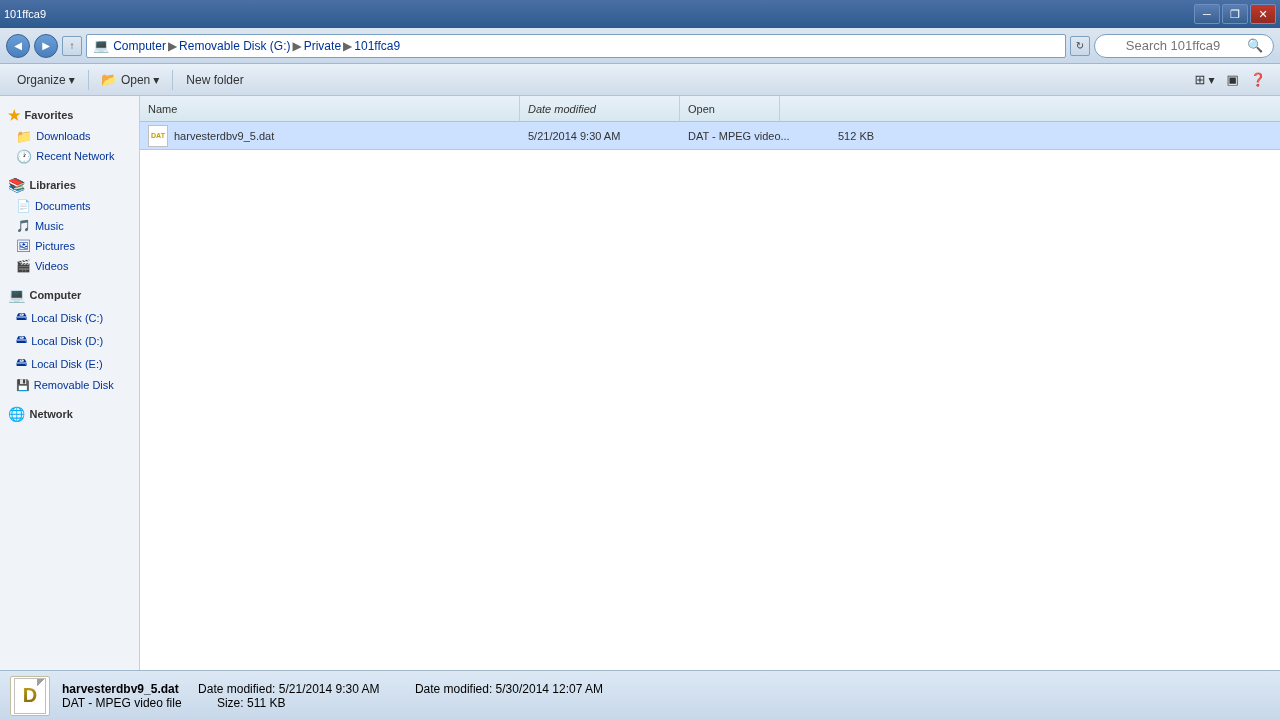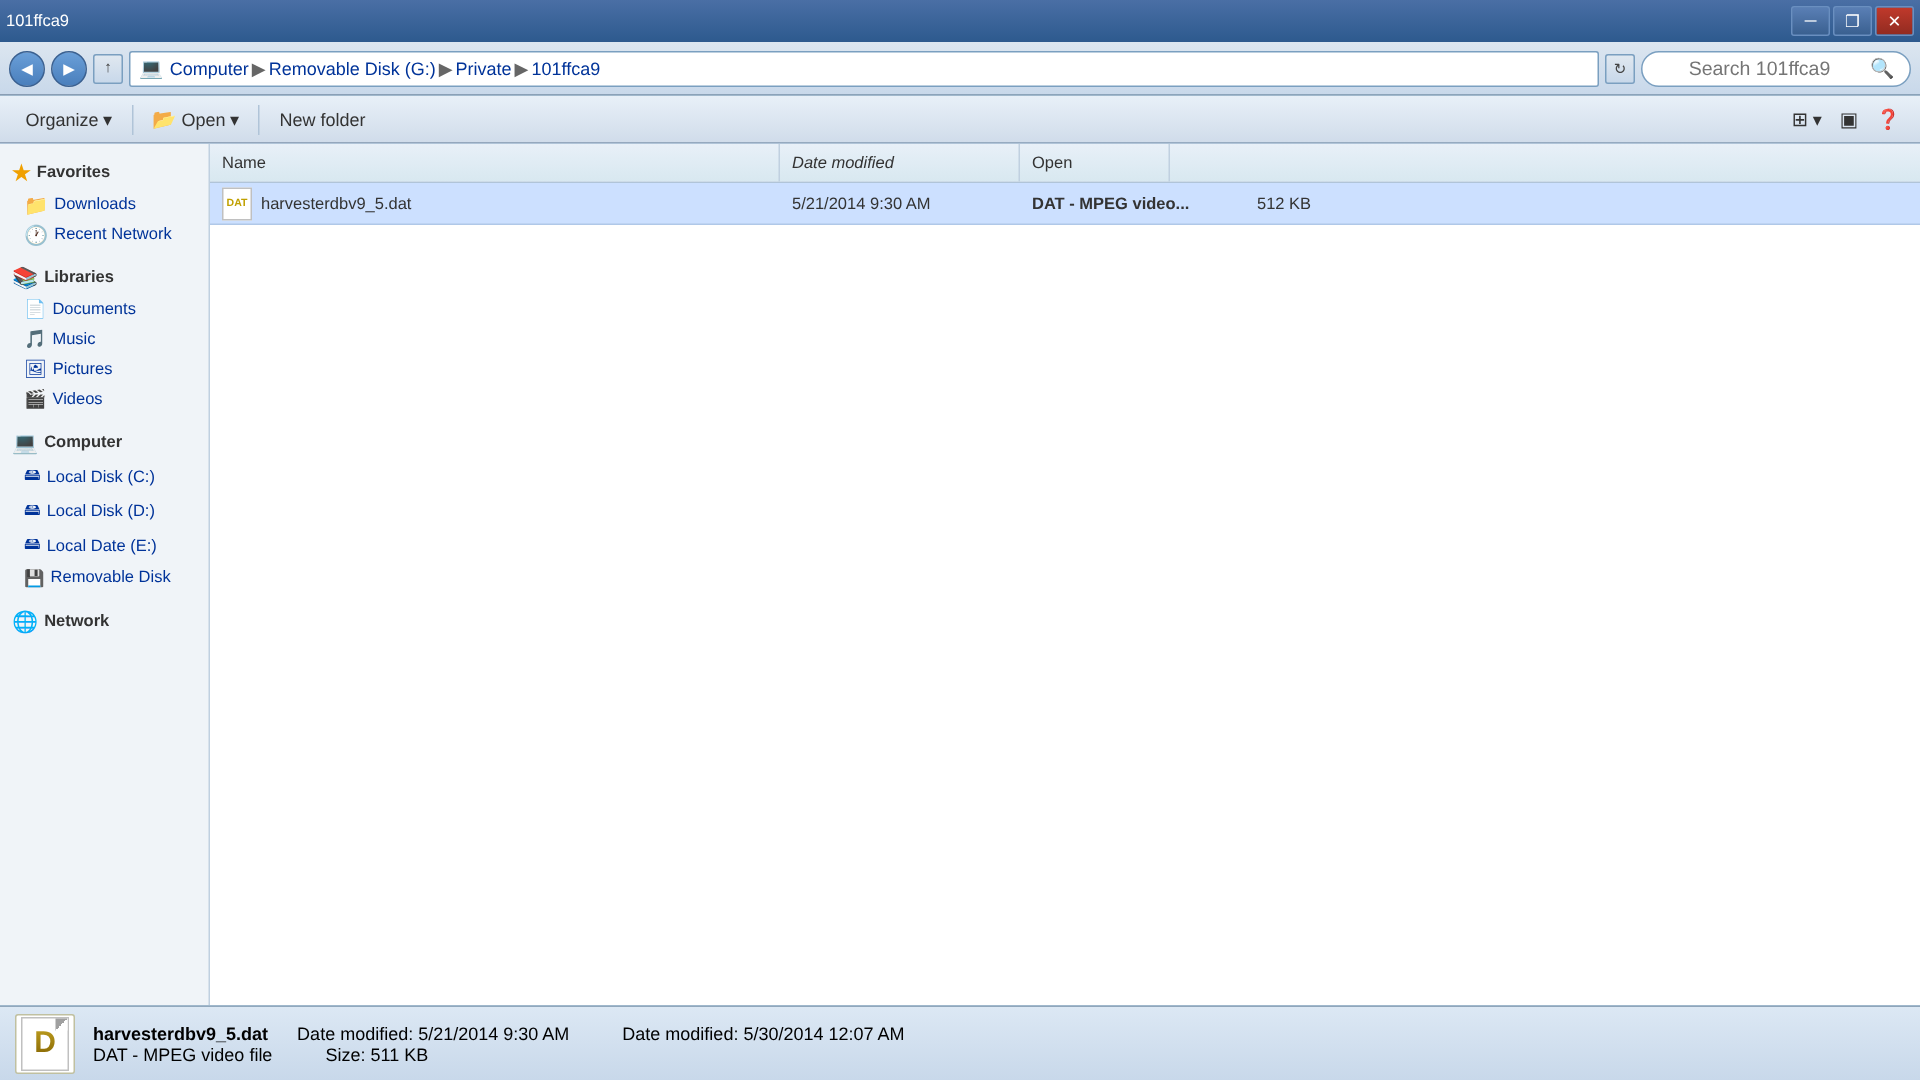--- a/index.html
+++ b/index.html
@@ -99,21 +99,21 @@
     .col-type { width: 150px; }
     .col-size { width: 100px; }
 
     .file-row {
       display: flex; align-items: center; height: 28px;
       background: #cce0ff; border-bottom: 1px solid #b0c8e8;
     }
     .file-cell { padding: 0 8px; font-size: 11px; color: #333; display: flex; align-items: center; gap: 6px; }
     .file-name-cell { width: 380px; }
     .file-date-cell { width: 160px; }
-    .file-type-cell { width: 150px; font-weight: bold; }
+    .file-type-cell { width: 150px; }
     .file-size-cell { width: 100px; }
 
     
     .status-bar {
       height: 50px;
       background: linear-gradient(to bottom, #dce8f4, #c8d8ea);
       border-top: 1px solid #a0b8cc;
       display: flex; align-items: center; padding: 0 10px; gap: 12px;
     }
     .status-icon {
@@ -337,21 +337,21 @@
       <div class="sidebar-item">
         <span style="font-size:11px;">🖴</span>
         <span>Local Disk (C:)</span>
       </div>
       <div class="sidebar-item">
         <span style="font-size:11px;">🖴</span>
         <span>Local Disk (D:)</span>
       </div>
       <div class="sidebar-item">
         <span style="font-size:11px;">🖴</span>
-        <span>Local Date (E:)</span>
+        <span>Local Disk (E:)</span>
       </div>
       <div class="sidebar-item">
         <span style="font-size:11px;">💾</span>
         <span>Removable Disk</span>
       </div>
     </div>
 
     <div class="sidebar-section">
       <div class="sidebar-header">
         <span style="font-size:14px;">🌐</span>

